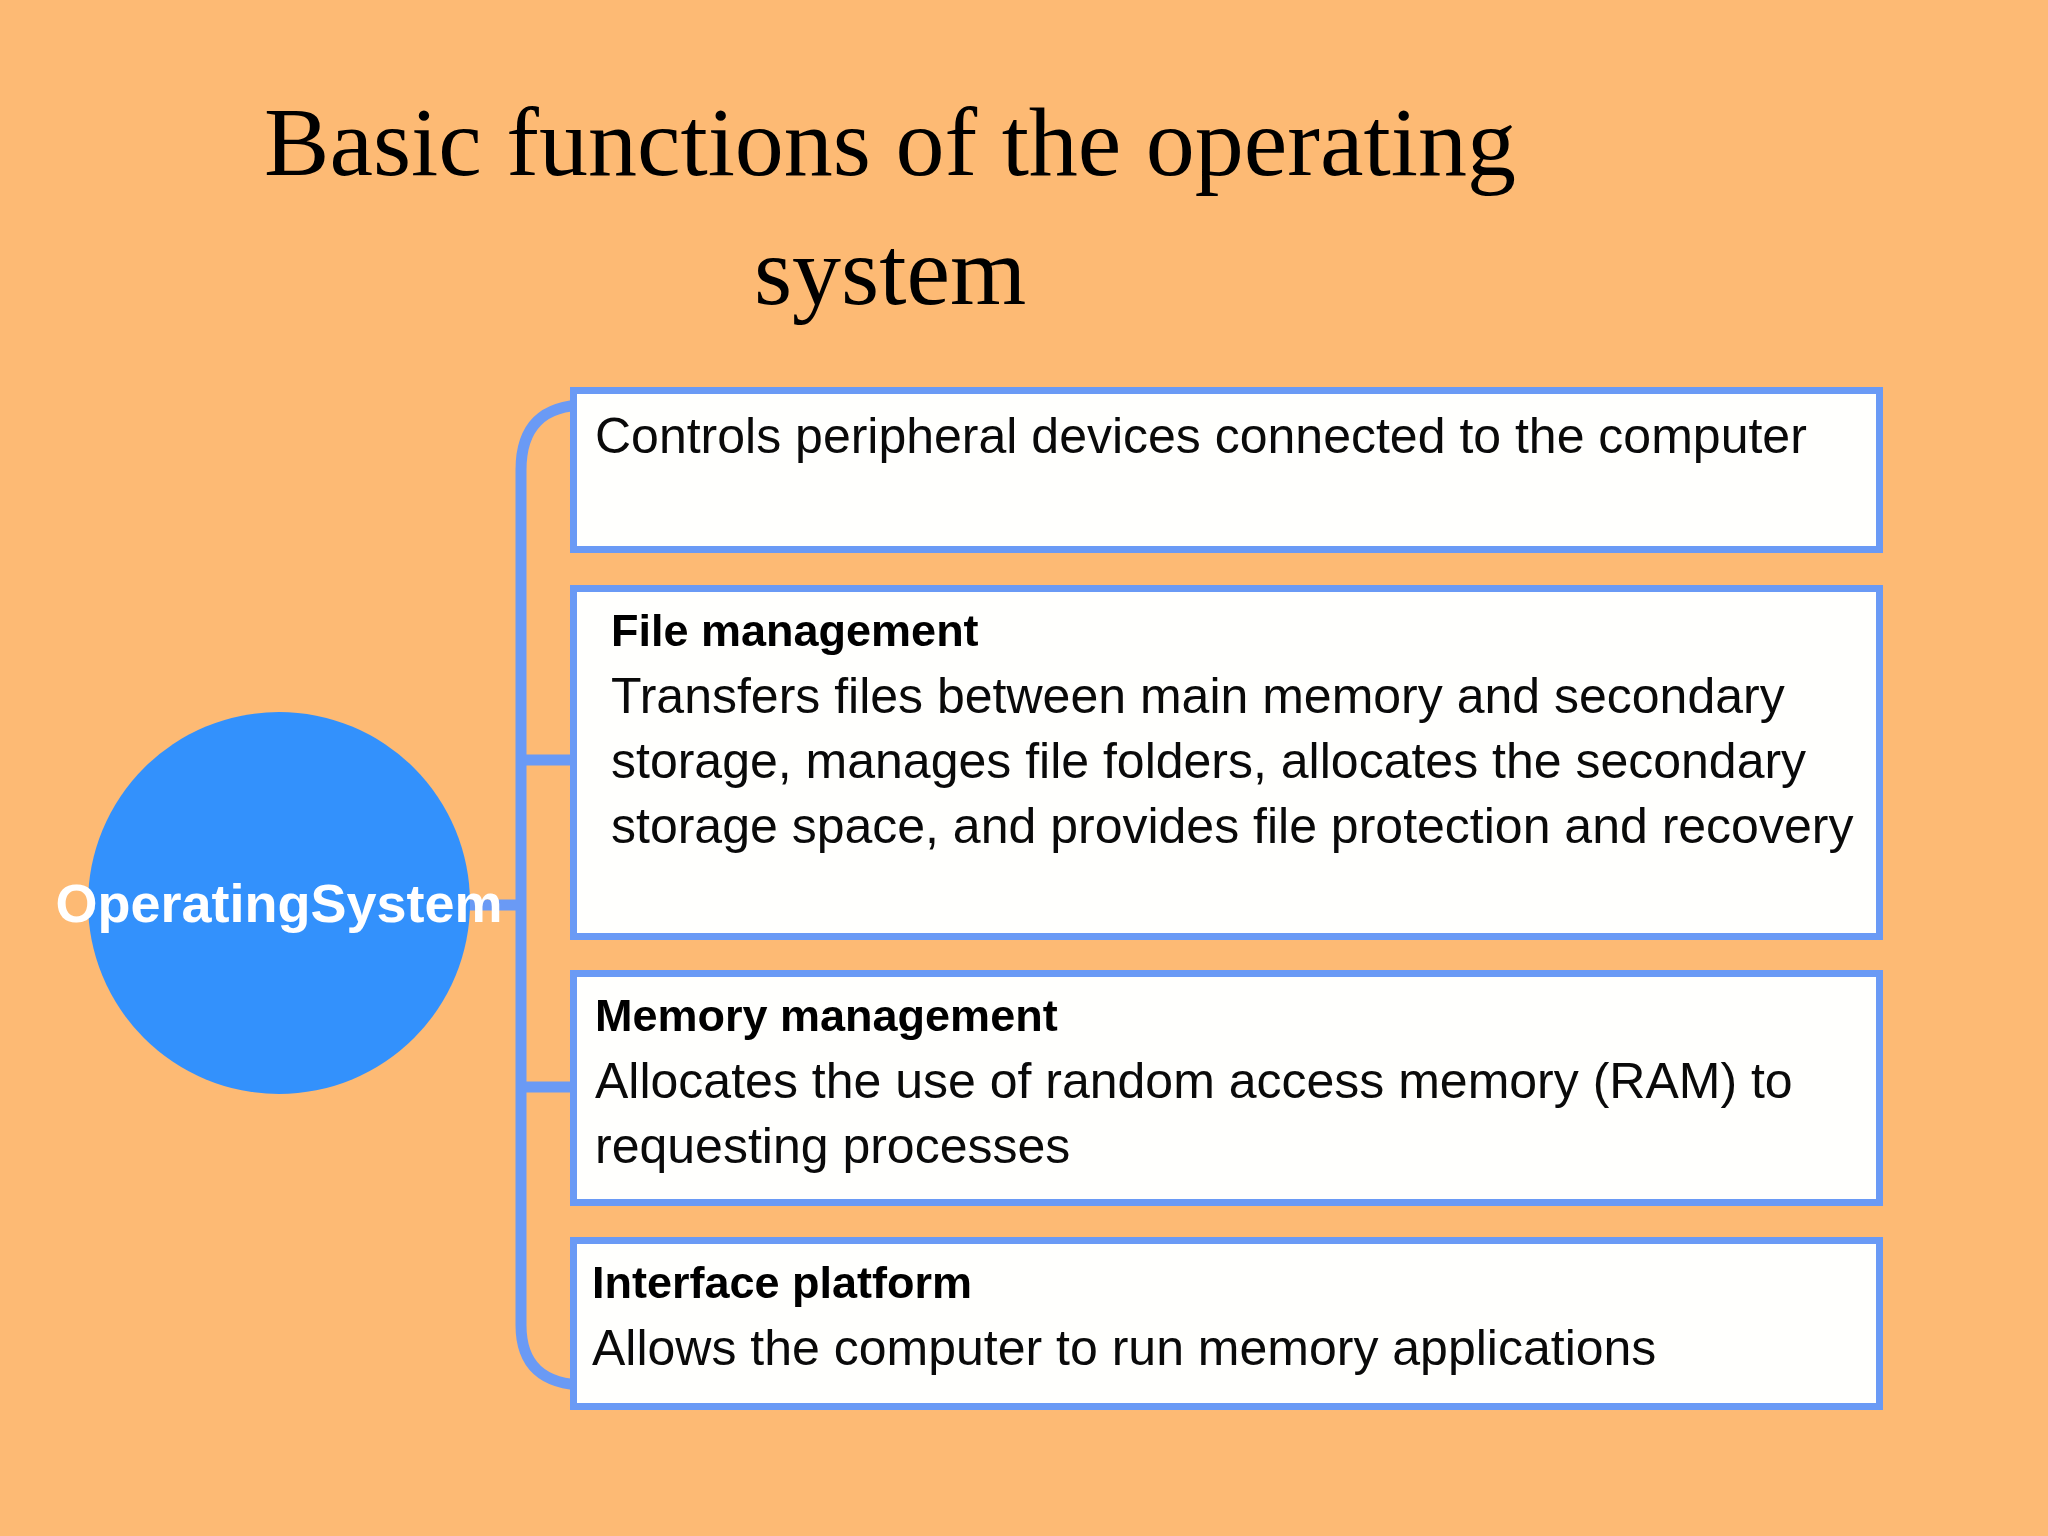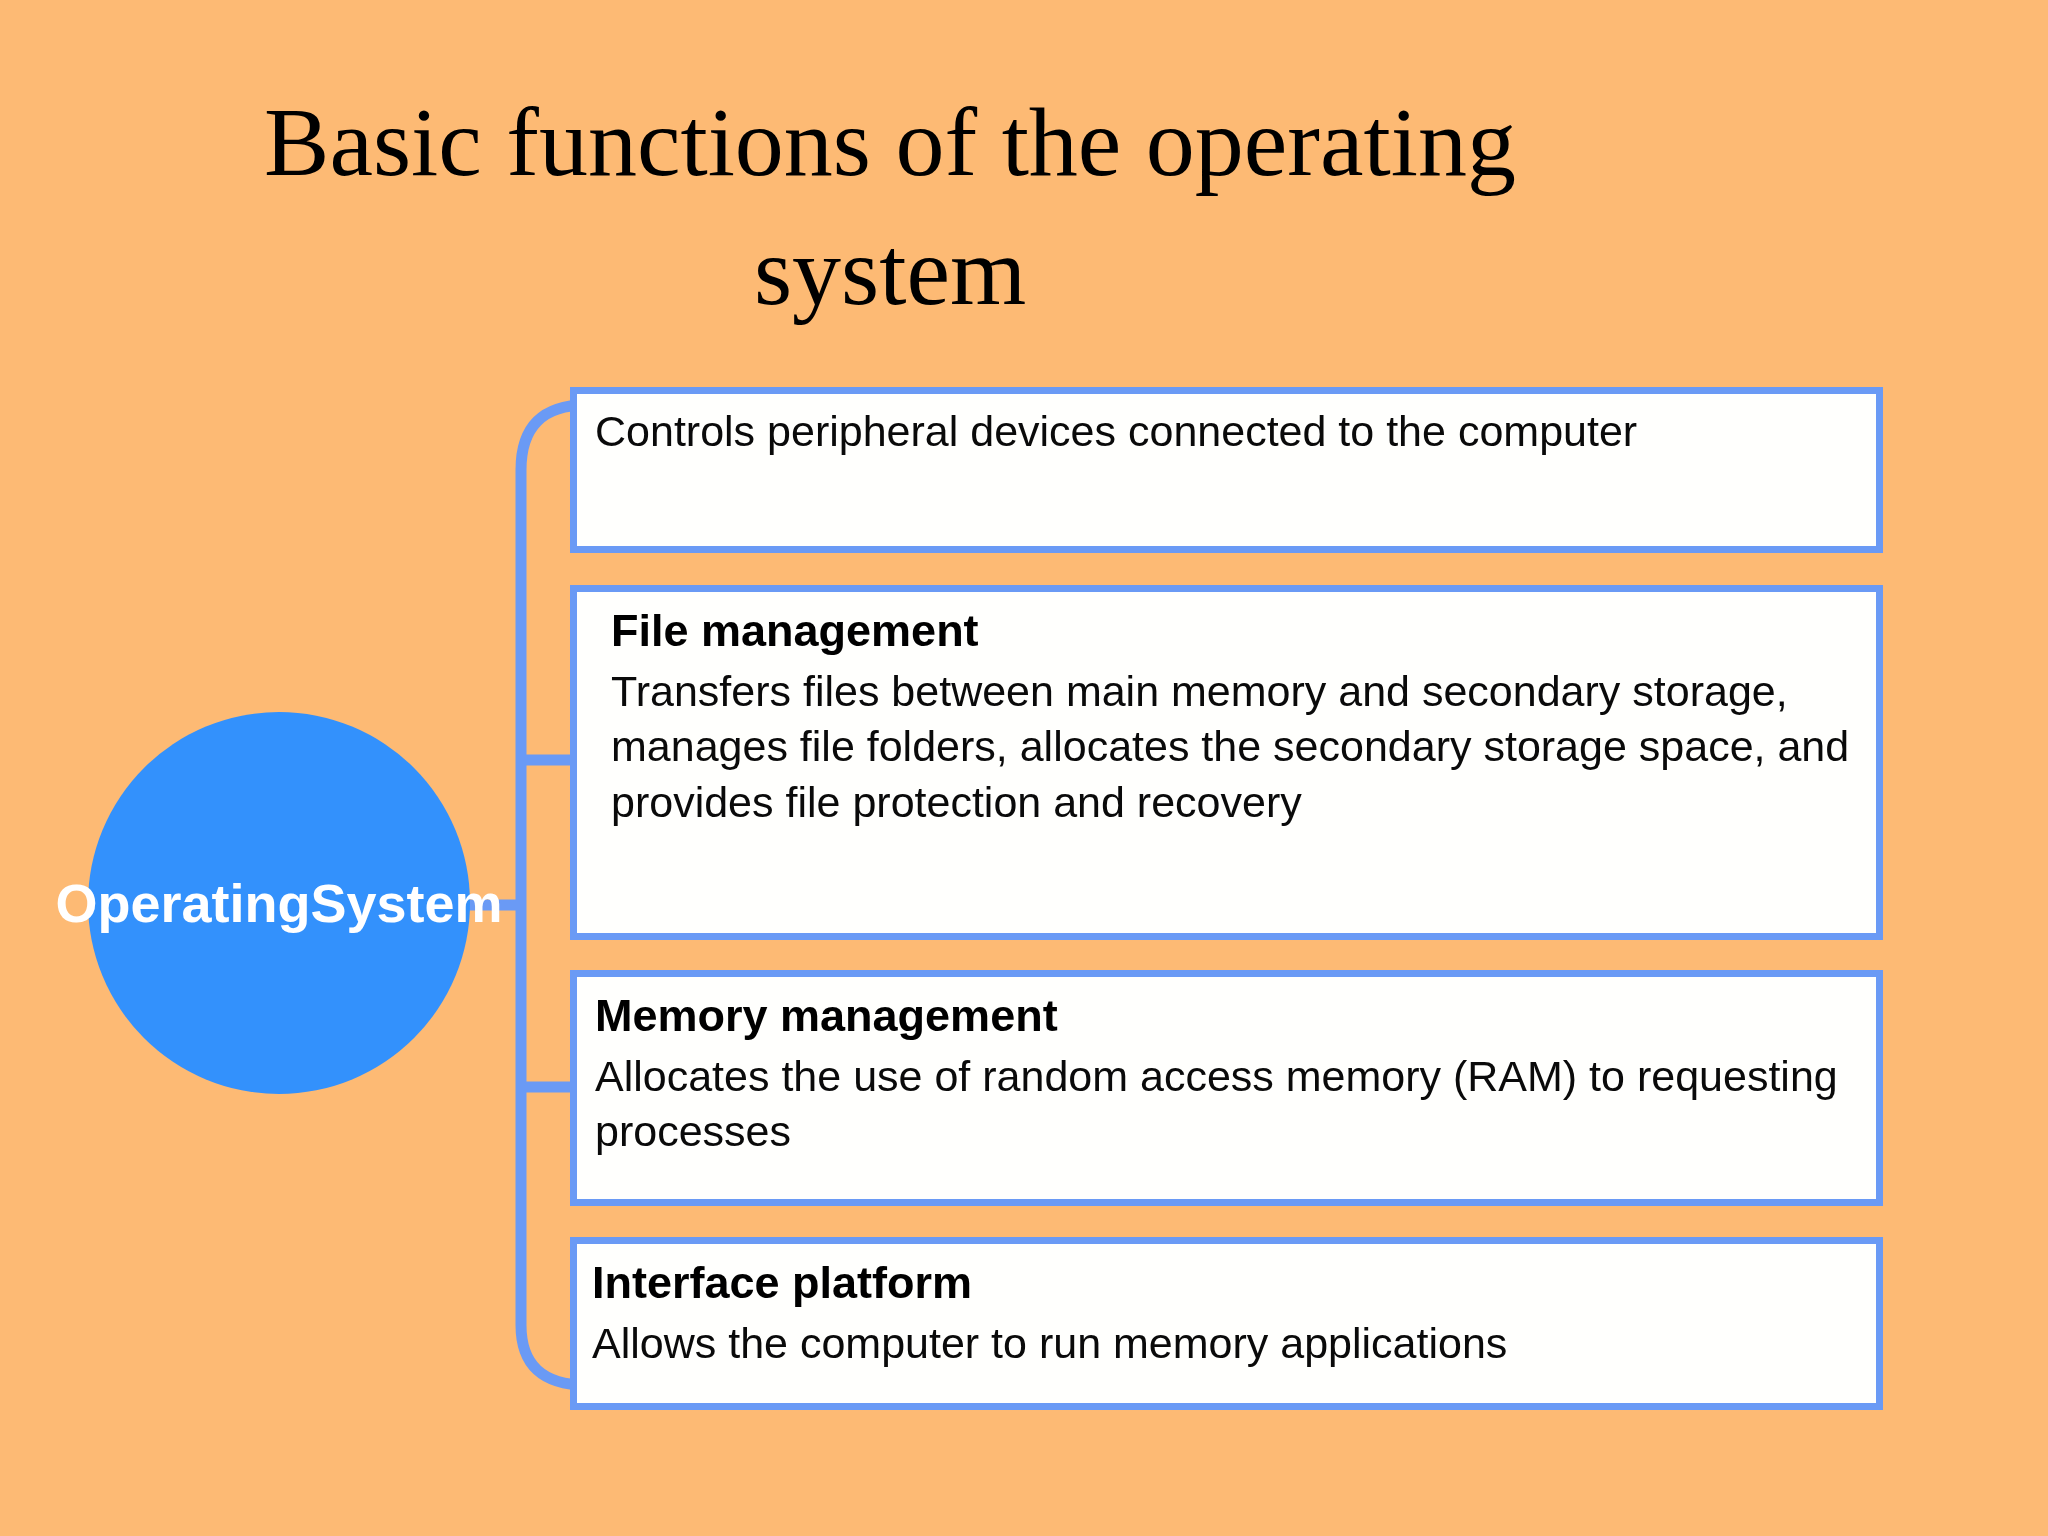--- a/index.html
+++ b/index.html
@@ -74,21 +74,21 @@
   }
   .node-title {
     font-size: 45px;
     font-weight: bold;
     color: #000000;
     line-height: 1.28;
     margin: 0 0 4px 0;
     white-space: nowrap;
   }
   .node-desc {
-    font-size: 43px;
+    font-size: 50px;
     font-weight: 400;
     color: #0a0a0a;
     line-height: 1.30;
     margin: 0;
   }
 
   #box-0 { top: 387px;  height: 166px; }
   #box-1 { top: 585px;  height: 355px; padding-left: 34px; }
   #box-2 { top: 970px;  height: 236px; }
   #box-3 { top: 1237px; height: 173px; padding-left: 15px; }

